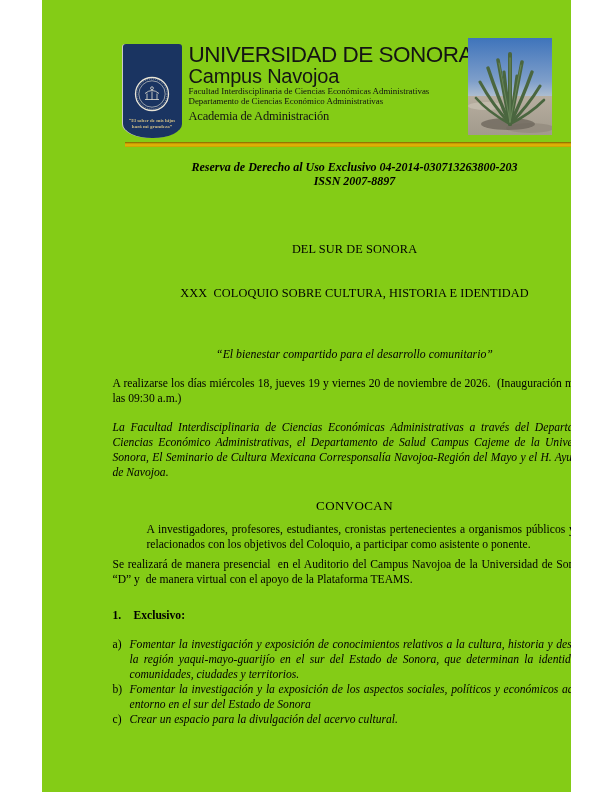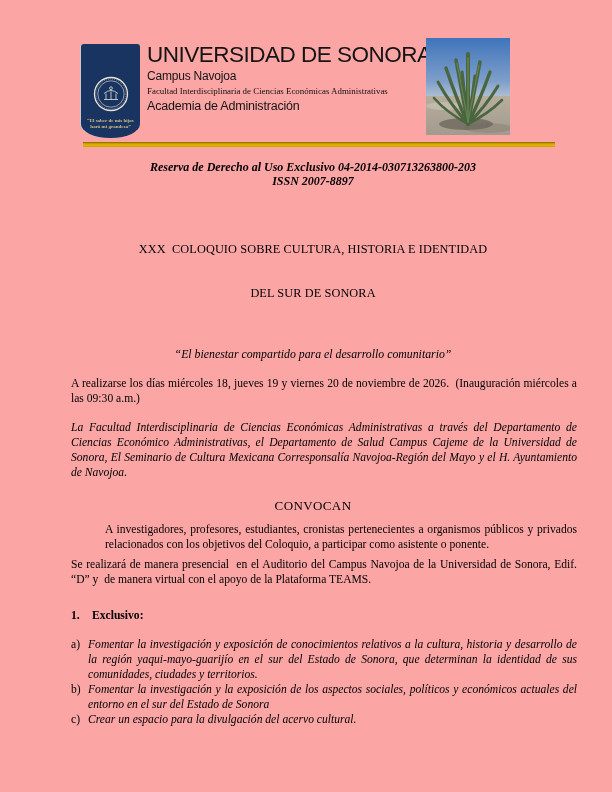--- a/index.html
+++ b/index.html
@@ -1,21 +1,21 @@
 <!DOCTYPE html>
 <html><head>
 <meta charset="utf-8">
 <style>
   * { box-sizing: border-box; margin: 0; padding: 0; }
   html, body { background: #ffffff; }
   .page {
     position: relative;
-    width: 612px; height: 792px;
+    width: 529px; height: 792px;
     margin: 0 auto;
-    background: #fca5a5;
+    background: #84cc16;
     font-family: "Liberation Serif", serif;
     color: #000;
     overflow: hidden;
   }
 
   
   .logo {
     position: absolute; left: 81px; top: 44px;
     width: 59px; height: 94px;
     background: #1a3461;
@@ -31,30 +31,30 @@
   }
 
   .header-text { position: absolute; left: 147px; top: 43px; width: 290px; }
   .university {
     font-family: "Liberation Sans", sans-serif;
     font-size: 22.5px; line-height: 24px; letter-spacing: -0.5px;
     color: #141414; font-weight: 500;
   }
   .campus {
     font-family: "Liberation Sans", sans-serif;
-    font-size: 12px; line-height: 16px; letter-spacing: -0.2px;
+    font-size: 20px; line-height: 16px; letter-spacing: -0.2px;
     margin-top: 1px; color: #141414;
   }
   .faculty, .department {
     font-family: "Liberation Serif", serif;
     font-weight: normal; font-size: 8.9px; line-height: 9.8px; color: #111;
   }
   .faculty { margin-top: 3px; }
   .academy {
-    font-family: Liberation Sans, sans-serif;
+    font-family: Liberation Serif, serif;
     font-size: 12.5px; line-height: 14px; letter-spacing: -0.2px;
     margin-top: 2px; color: #141414;
   }
 
   .cactus { position: absolute; left: 426px; top: 38px; width: 84px; height: 97px; display: block; }
 
   .gold-bar {
     position: absolute; left: 83px; top: 142px;
     width: 472px; height: 5px;
     background: linear-gradient(180deg, #7e6300 0%, #c79a02 30%, #e5b806 60%, #c9a002 100%);
@@ -102,20 +102,21 @@
     <div class="motto">
       <div>“El saber de mis hijos</div>
       <div>hará mi grandeza”</div>
     </div>
   </div>
 
   <div class="header-text">
     <div class="university">UNIVERSIDAD DE SONORA</div>
     <div class="campus">Campus Navojoa</div>
     <div class="faculty">Facultad Interdisciplinaria de Ciencias Económicas Administrativas</div>
+    <div class="department">Departamento de Ciencias Económico Administrativas</div>
     <div class="academy">Academia de Administración</div>
   </div>
 
   <svg class="cactus" viewBox="0 0 84 97" preserveAspectRatio="none">
     <defs>
       <linearGradient id="sky" x1="0" y1="0" x2="0" y2="1">
         <stop offset="0" stop-color="#3f74bb"></stop>
         <stop offset="0.7" stop-color="#7f9fca"></stop>
         <stop offset="1" stop-color="#b9c6d2"></stop>
       </linearGradient>
@@ -152,22 +153,22 @@
   <div class="gold-bar"></div>
 
   <div class="content">
 
     <div class="reserva-block centered">
       <div>Reserva de Derecho al Uso Exclusivo 04-2014-030713263800-203</div>
       <div>ISSN 2007-8897</div>
     </div>
 
     <div class="event-title centered">
+      <div>DEL SUR DE SONORA</div>
       <div>XXX  COLOQUIO SOBRE CULTURA, HISTORIA E IDENTIDAD</div>
-      <div>DEL SUR DE SONORA</div>
     </div>
 
     <div class="slogan centered">“El bienestar compartido para el desarrollo comunitario”</div>
 
     <p class="para p1">A realizarse los días miércoles 18, jueves 19 y viernes 20 de noviembre de 2026.  (Inauguración miércoles a las 09:30 a.m.)</p>
 
     <p class="para p2">La Facultad Interdisciplinaria de Ciencias Económicas Administrativas a través del Departamento de Ciencias Económico Administrativas, el Departamento de Salud Campus Cajeme de la Universidad de Sonora, El Seminario de Cultura Mexicana Corresponsalía Navojoa-Región del Mayo y el H. Ayuntamiento de Navojoa.</p>
 
     <div class="convocan centered">CONVOCAN</div>
 

